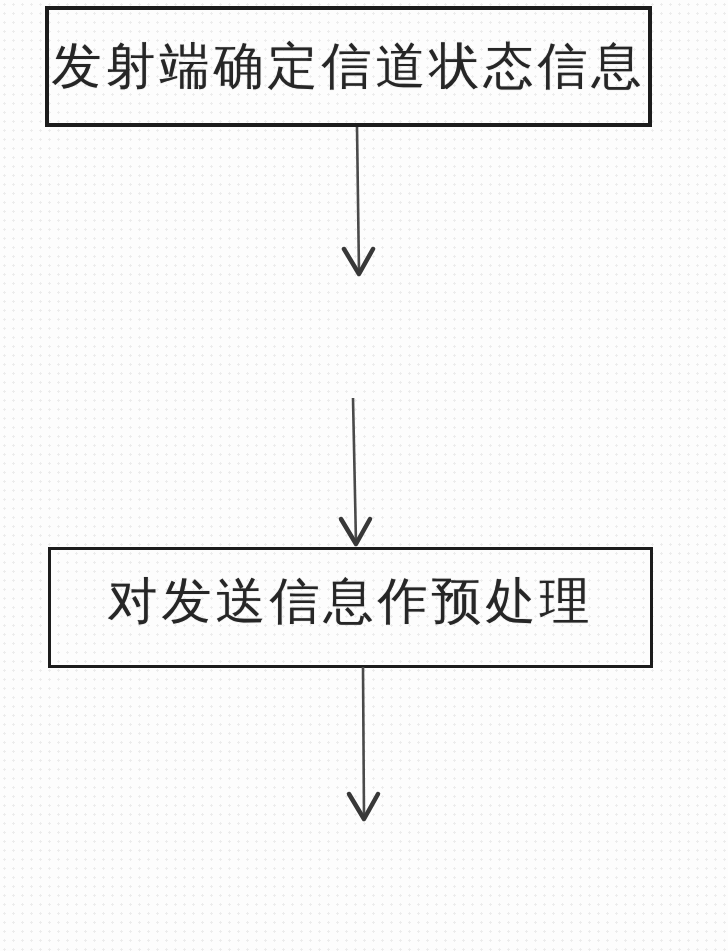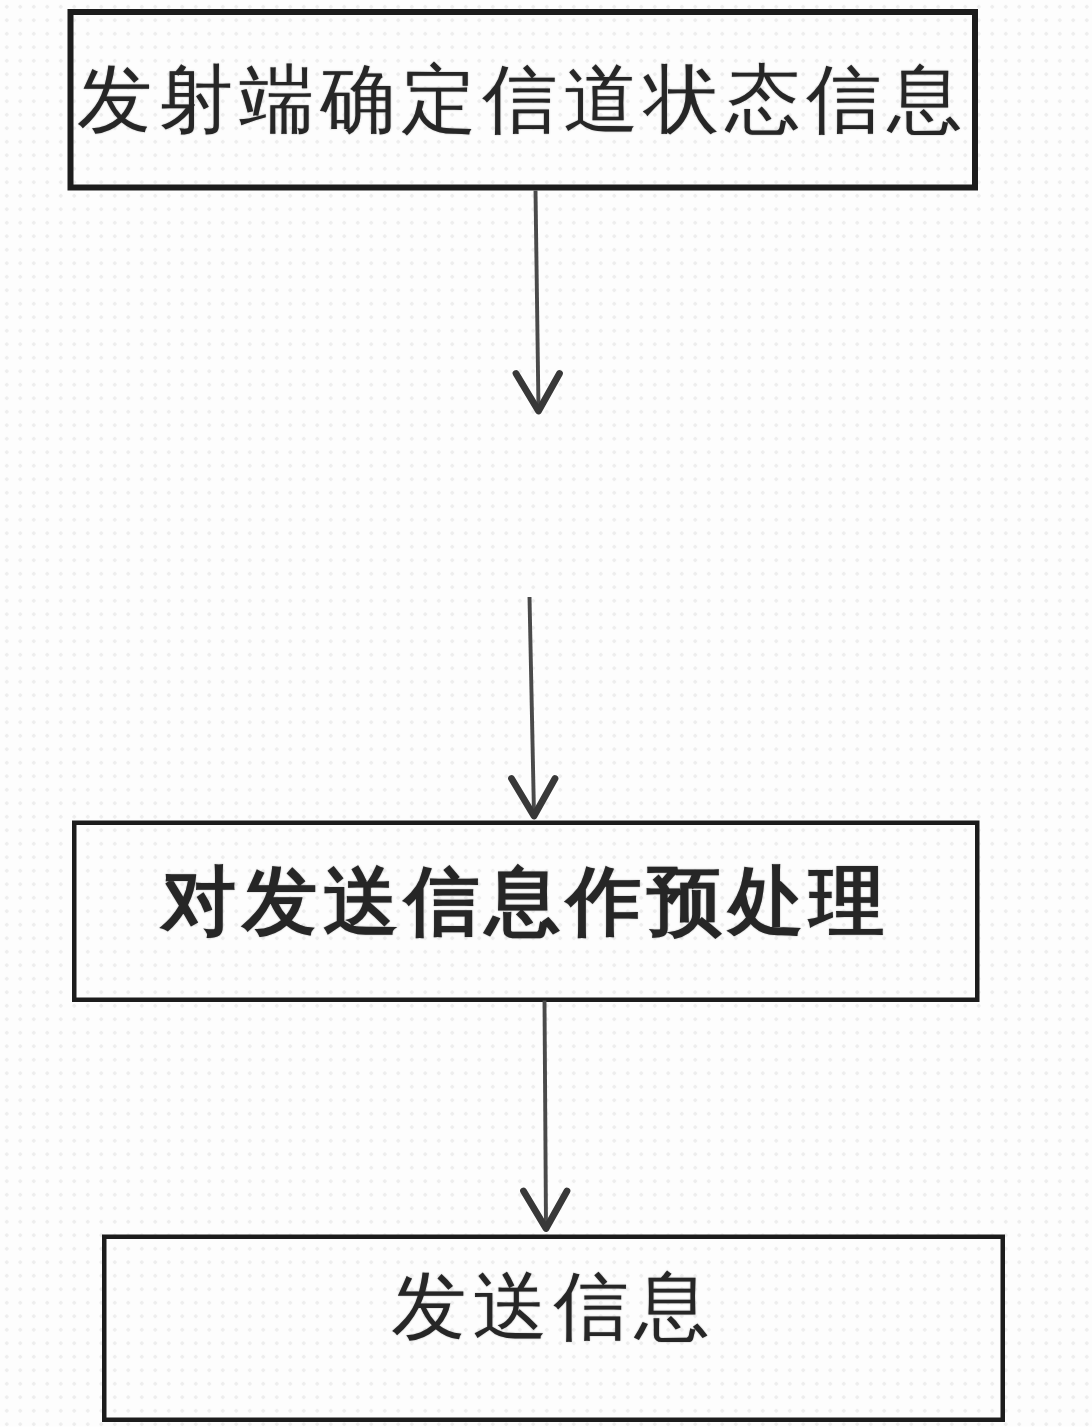--- a/index.html
+++ b/index.html
@@ -30,21 +30,21 @@
   }
   .flow-box .box-label {
     font-size: 50px;
     letter-spacing: 4px;
     color: #262626;
     white-space: nowrap;
     text-shadow: 0 0 1px rgba(60,60,60,0.55);
   }
   .box-1 { left: 45px;  top: 6px;   width: 607px; height: 121px; border-width: 4px; }
   .box-2 { left: 4px;   top: 277px; width: 720px; height: 121px; }
-  .box-3 { left: 48px;  top: 547px; width: 605px; height: 121px; font-weight: bold; }
+  .box-3 { left: 48px;  top: 547px; width: 605px; height: 121px; }
   .box-4 { left: 68px;  top: 823px; width: 602px; height: 125px; }
   .box-3 .box-label { position: relative; top: -6px; }
   .box-4 .box-label { position: relative; top: -14px; }
   .arrow {
     position: absolute;
     overflow: visible;
   }
   .arrow-1 { left: 336px; top: 127px; }
   .arrow-2 { left: 333px; top: 398px; }
   .arrow-3 { left: 342px; top: 667px; }
@@ -71,17 +71,14 @@
 
   <div class="flow-box box-3">
     <span class="box-label">对发送信息作预处理</span>
   </div>
 
   <svg class="arrow arrow-3" width="44" height="155" viewBox="0 0 44 155" aria-hidden="true">
     <line x1="21" y1="0" x2="22" y2="151" stroke="#4a4a4a" stroke-width="2.6"></line>
     <polyline points="7,127 22,152 36,127" fill="none" stroke="#383838" stroke-width="4.5" stroke-linecap="round" stroke-linejoin="round"></polyline>
   </svg>
 
-  <div class="flow-box box-4">
-    <span class="box-label">发送信息</span>
-  </div>
 
 </div>
 
 </body></html>

